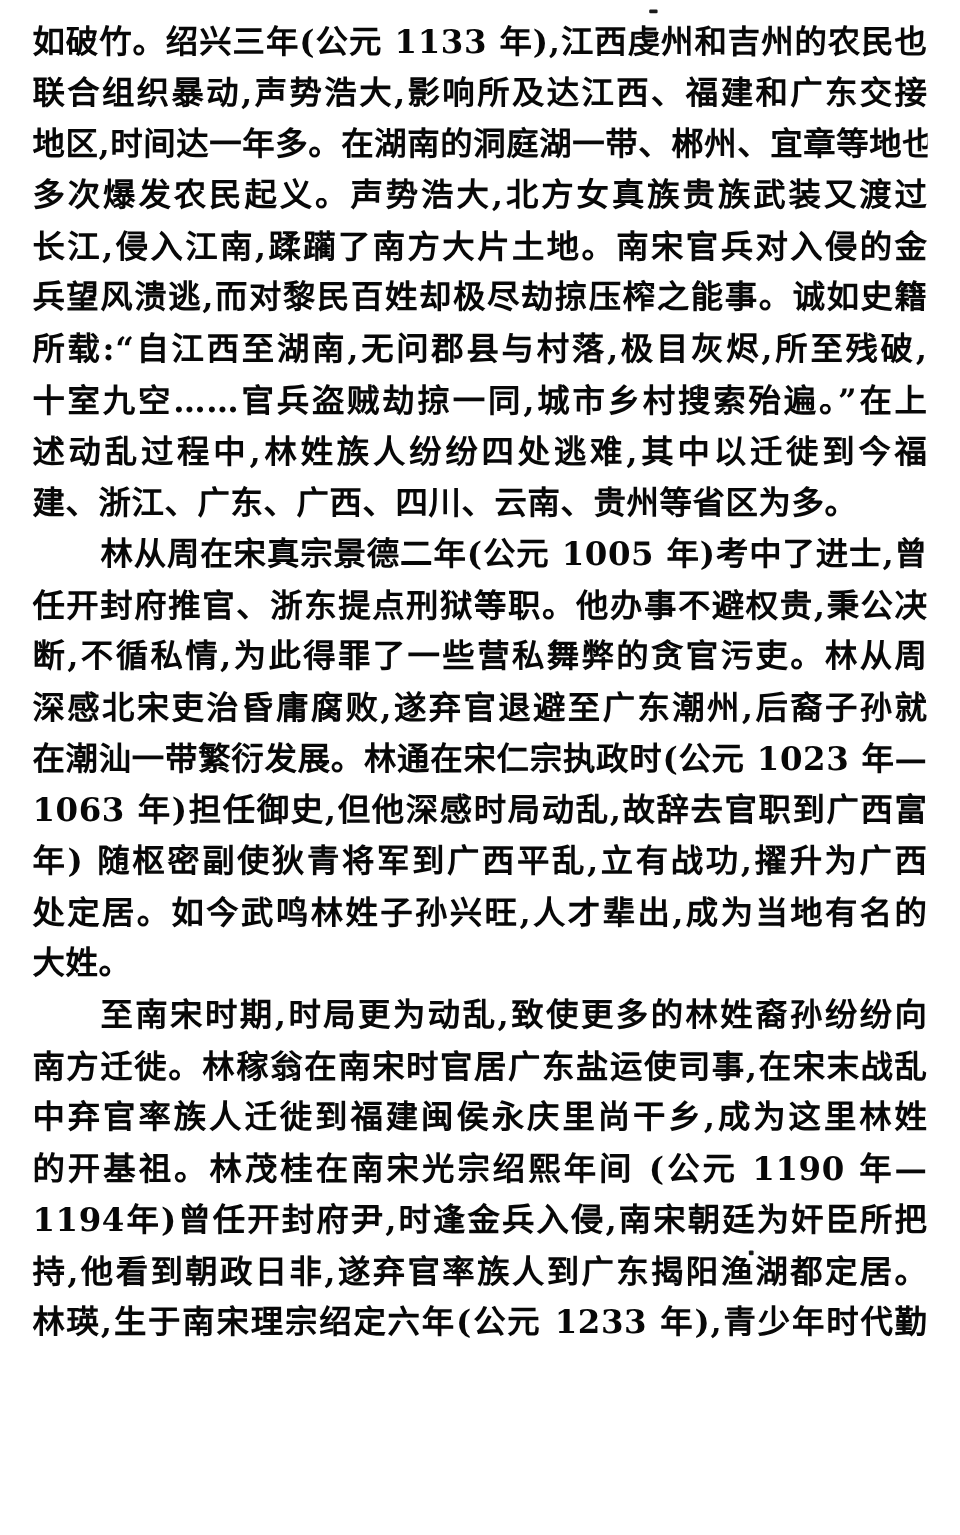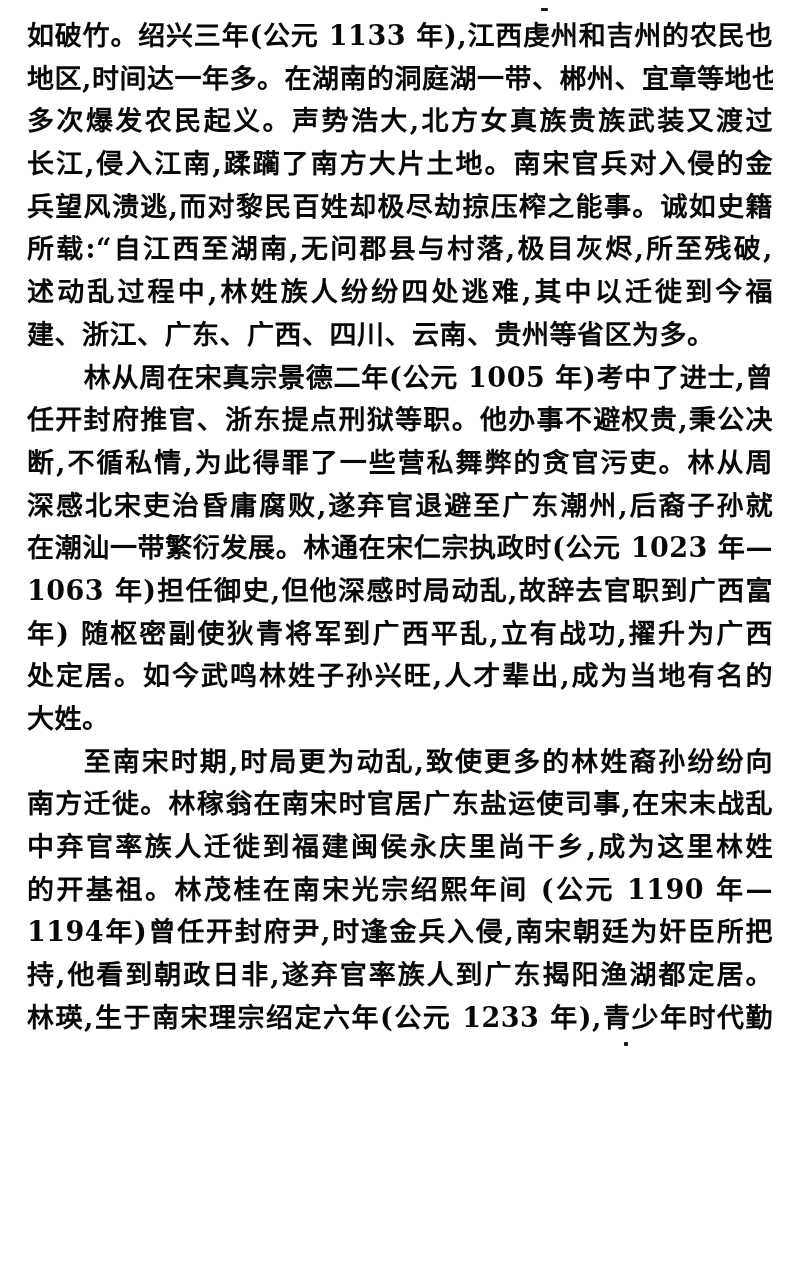--- a/index.html
+++ b/index.html
@@ -52,25 +52,27 @@
   .speck.s2 { left: 624px; top: 1042px; width: 4px; height: 4px; }
   .speck.s3 { left: 769px; top: 494px; width: 3px; height: 3px; }
 </style>
 </head>
 <body>
 
 <div class="page">
 
   <div class="para">
     <p class="line">如破竹。绍兴三年(公元 1133 年),江西虔州和吉州的农民也</p>
+    <p class="line">联合组织暴动,声势浩大,影响所及达江西、福建和广东交接</p>
     <p class="line">地区,时间达一年多。在湖南的洞庭湖一带、郴州、宜章等地也</p>
     <p class="line">多次爆发农民起义。声势浩大,北方女真族贵族武装又渡过</p>
     <p class="line">长江,侵入江南,蹂躏了南方大片土地。南宋官兵对入侵的金</p>
     <p class="line">兵望风溃逃,而对黎民百姓却极尽劫掠压榨之能事。诚如史籍</p>
     <p class="line">所载:“自江西至湖南,无问郡县与村落,极目灰烬,所至残破,</p>
+    <p class="line">十室九空……官兵盗贼劫掠一同,城市乡村搜索殆遍。”在上</p>
     <p class="line">述动乱过程中,林姓族人纷纷四处逃难,其中以迁徙到今福</p>
     <p class="line end">建、浙江、广东、广西、四川、云南、贵州等省区为多。</p>
   </div>
 
   <div class="para">
     <p class="line indent">林从周在宋真宗景德二年(公元 1005 年)考中了进士,曾</p>
     <p class="line">任开封府推官、浙东提点刑狱等职。他办事不避权贵,秉公决</p>
     <p class="line">断,不循私情,为此得罪了一些营私舞弊的贪官污吏。林从周</p>
     <p class="line">深感北宋吏治昏庸腐败,遂弃官退避至广东潮州,后裔子孙就</p>
     <p class="line">在潮汕一带繁衍发展。林通在宋仁宗执政时(公元 1023 年—</p>

